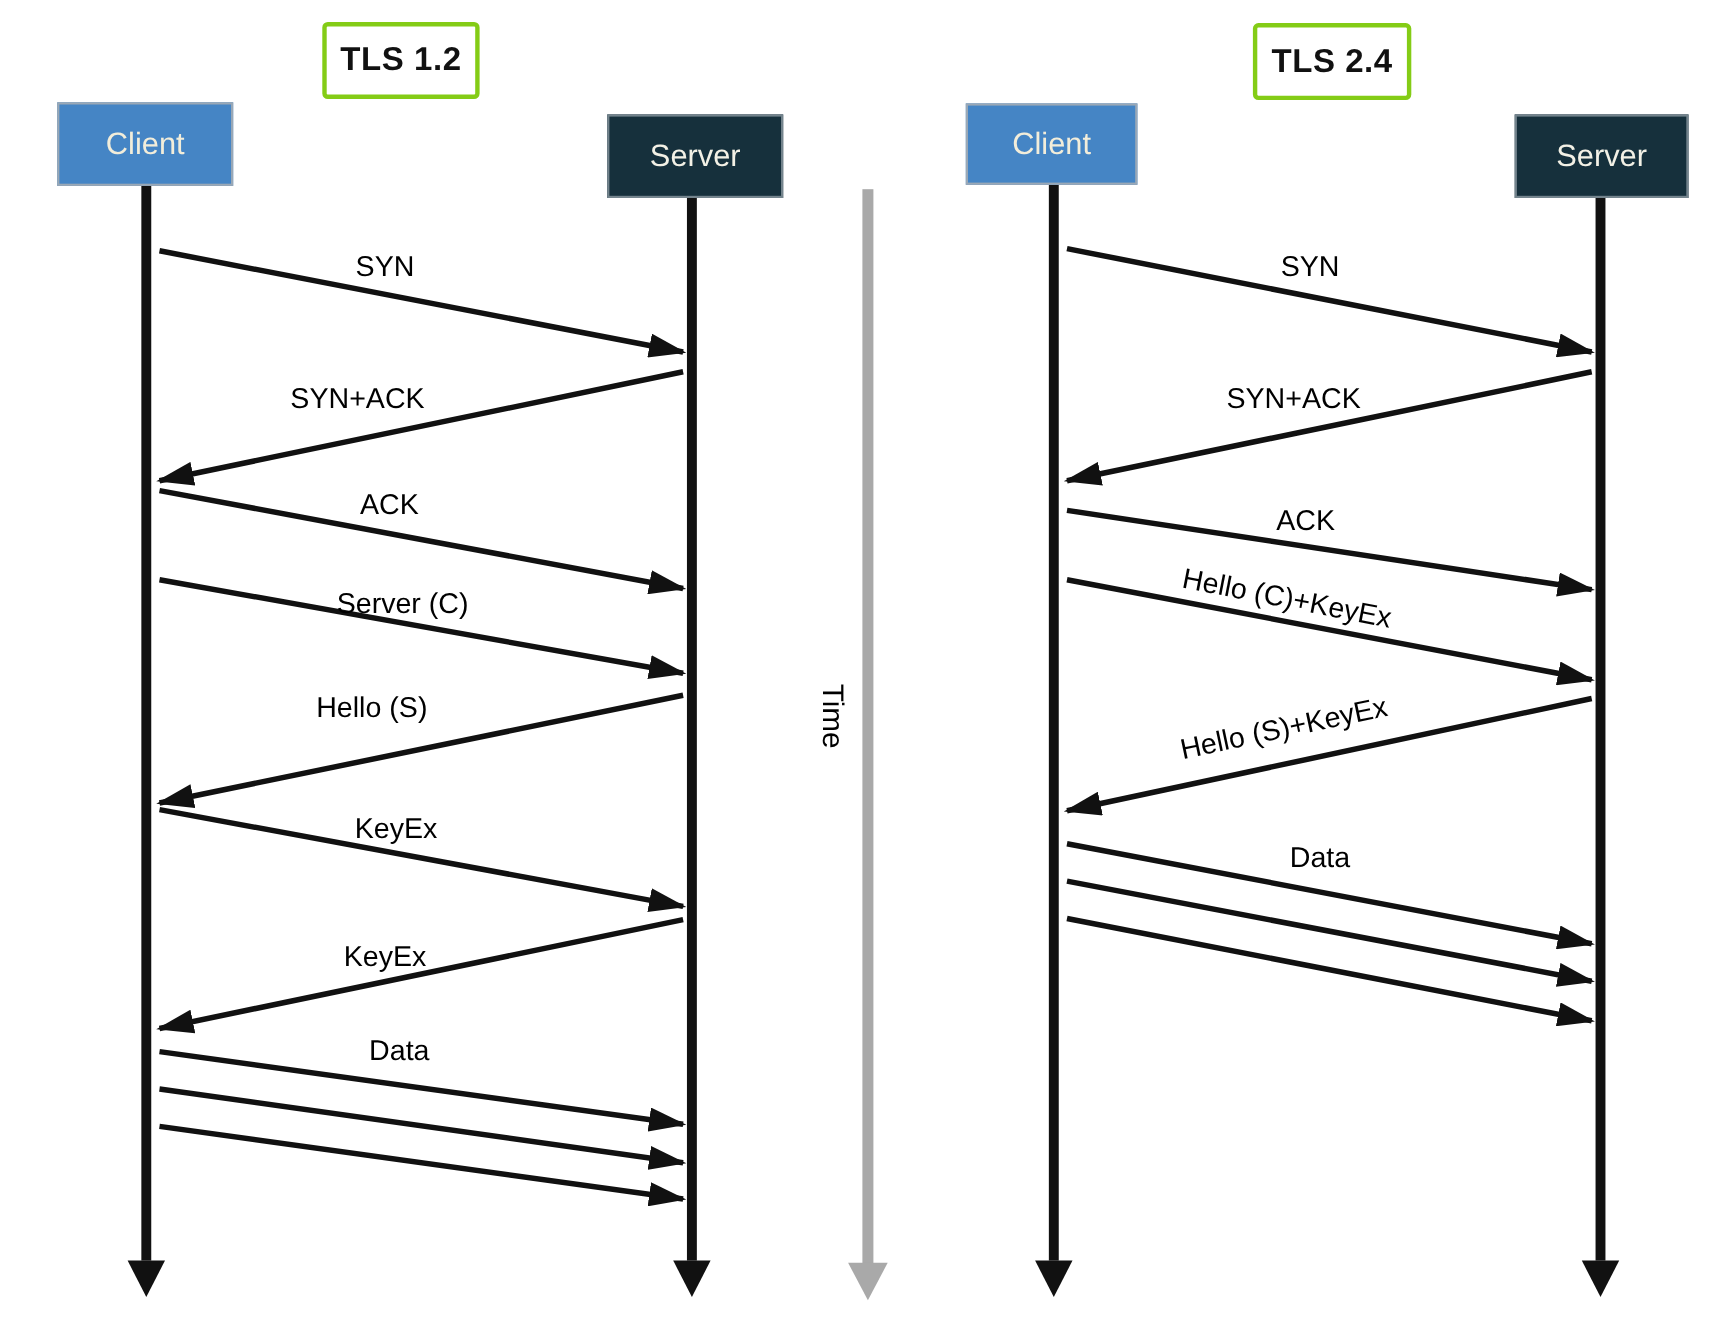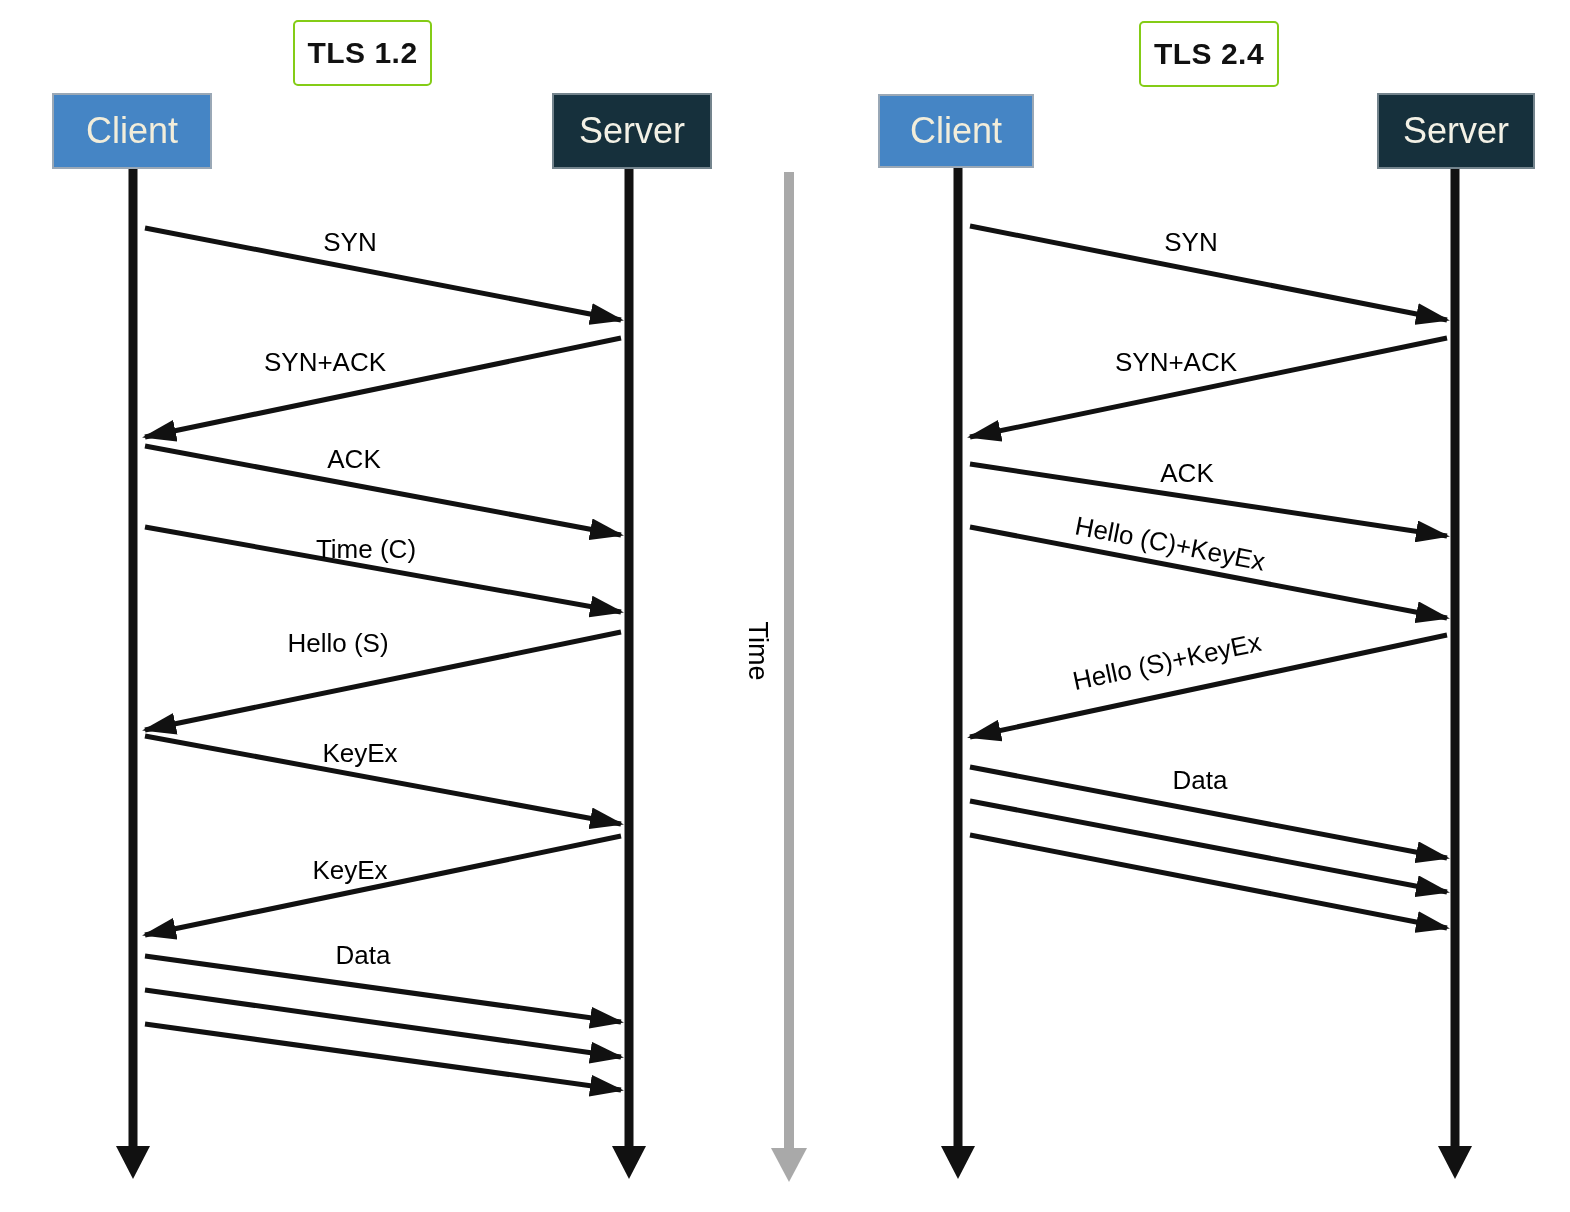--- a/index.html
+++ b/index.html
@@ -1,27 +1,27 @@
 <!DOCTYPE html>
 <html><head>
 <meta charset="utf-8">
 <style>
   html,body{margin:0;padding:0;background:#fff;}
   #canvas{position:relative;width:1570px;height:1212px;background:#fff;overflow:hidden;
           font-family:"Liberation Sans", sans-serif;}
   #arrows{position:absolute;left:0;top:0;}
-  .title-box{position:absolute;background:#ffffff;border:2px solid #84cc16;border-radius:5px;
+  .title-box{position:absolute;background:#ffffff;border:4px solid #84cc16;border-radius:5px;
              display:flex;align-items:center;justify-content:center;
              font-weight:bold;font-size:30px;color:#111;letter-spacing:0.5px;}
   .d1{left:293px;top:20px;width:135px;height:62px;}
   .d2{left:1139px;top:21px;width:136px;height:62px;}
   .actor{position:absolute;display:flex;align-items:center;justify-content:center;
-         font-size:36px;font-weight:normal;}
+         font-size:28px;font-weight:normal;}
   .client{background:#4585c5;color:#f2edda;border:2px solid #9aa8b6;}
-  .server{background:#16303c;color:#f3f1e6;border:2px solid #74848d;}
+  .server{background:#16303c;color:#f3f1e6;border:2px solid #74848d;margin-top:11px;}
   .c1{left:52px;top:93px;width:156px;height:72px;}
   .s1{left:552px;top:93px;width:156px;height:72px;}
   .c2{left:878px;top:94px;width:152px;height:70px;}
   .s2{left:1377px;top:93px;width:154px;height:72px;}
   .msg-label{position:absolute;transform:translate(-50%,-50%);font-size:26px;color:#000;
              white-space:nowrap;}
   .time-label{position:absolute;left:757px;top:651px;transform:translate(-50%,-50%) rotate(90deg);
               font-size:27px;color:#000;}
 </style>
 </head>
@@ -72,21 +72,21 @@
   <div class="actor server s1">Server</div>
   <div class="actor client c2">Client</div>
   <div class="actor server s2">Server</div>
 
   <div class="time-label">Time</div>
 
   <div id="labels">
       <div class="msg-label" style="left: 350px; top: 242px;">SYN</div>
       <div class="msg-label" style="left: 325px; top: 362px;">SYN+ACK</div>
       <div class="msg-label" style="left: 354px; top: 459px;">ACK</div>
-      <div class="msg-label" style="left: 366px; top: 549px;">Time (C)</div>
+      <div class="msg-label" style="left: 366px; top: 549px;">Server (C)</div>
       <div class="msg-label" style="left: 338px; top: 643px;">Hello (S)</div>
       <div class="msg-label" style="left: 360px; top: 753px;">KeyEx</div>
       <div class="msg-label" style="left: 350px; top: 870px;">KeyEx</div>
       <div class="msg-label" style="left: 363px; top: 955px;">Data</div>
       <div class="msg-label" style="left: 1191px; top: 242px;">SYN</div>
       <div class="msg-label" style="left: 1176px; top: 362px;">SYN+ACK</div>
       <div class="msg-label" style="left: 1187px; top: 473px;">ACK</div>
       <div class="msg-label" style="left: 1170px; top: 544px; transform: translate(-50%, -50%) rotate(11deg);">Hello (C)+KeyEx</div>
       <div class="msg-label" style="left: 1167px; top: 662px; transform: translate(-50%, -50%) rotate(-12deg);">Hello (S)+KeyEx</div>
       <div class="msg-label" style="left: 1200px; top: 780px;">Data</div>

